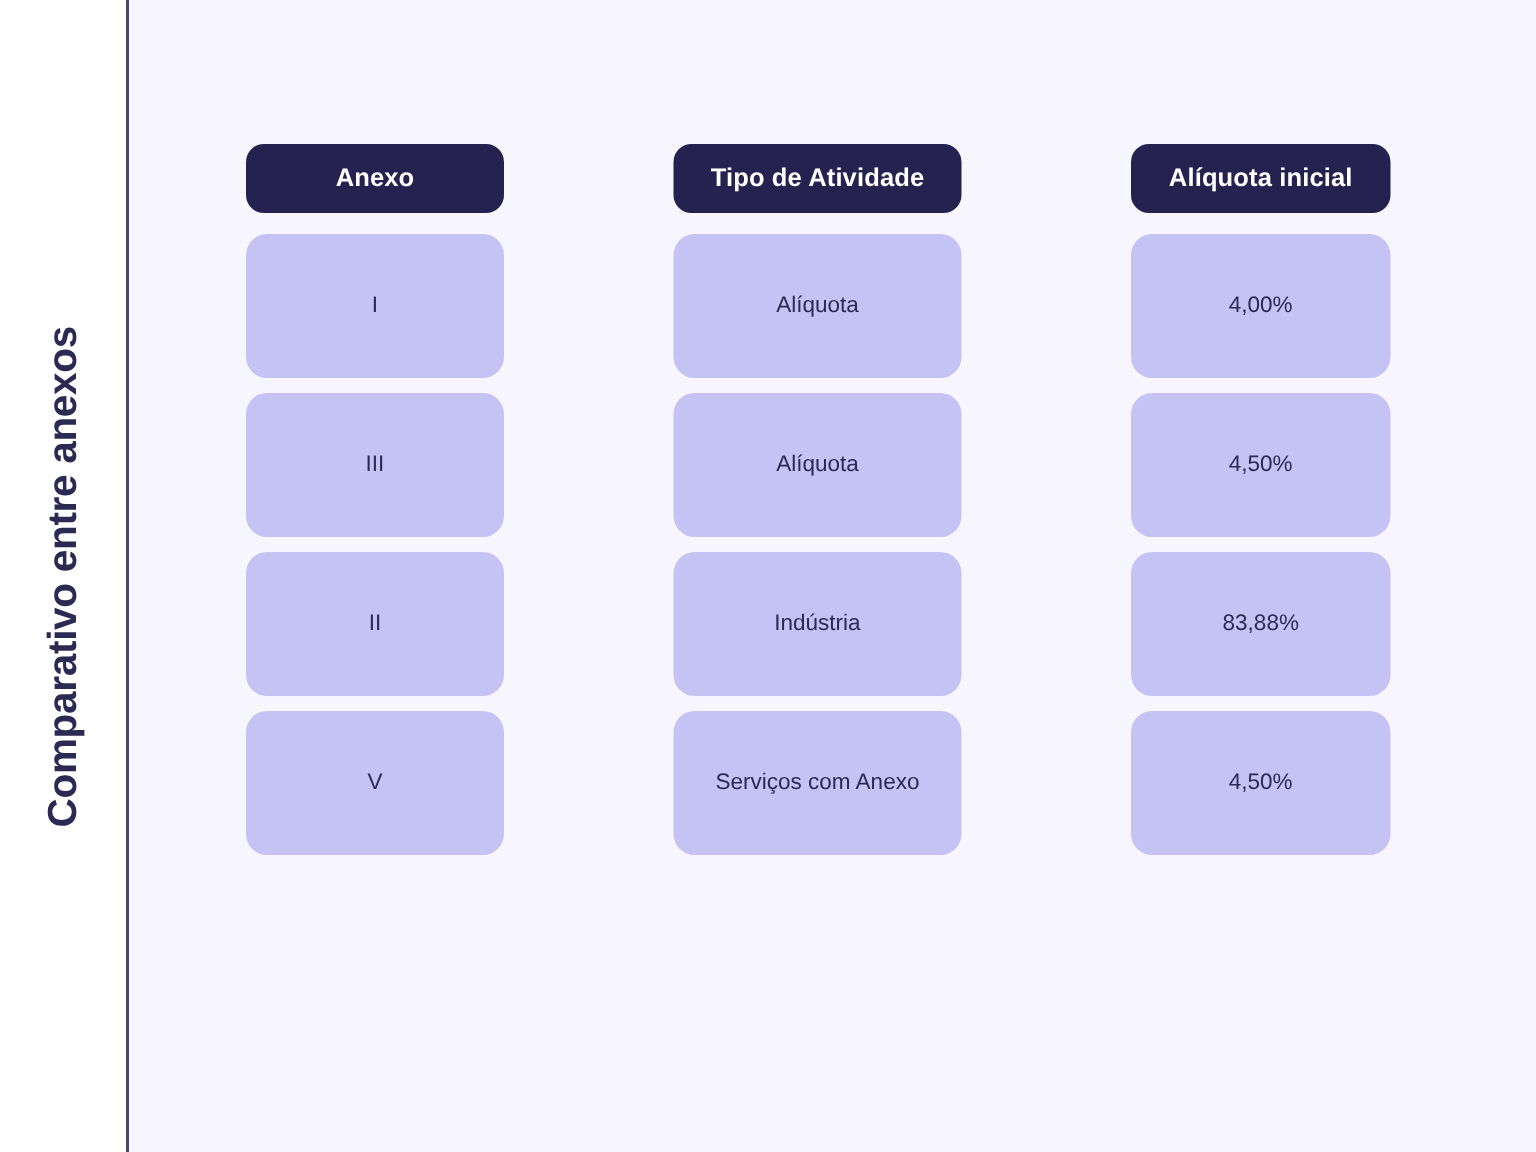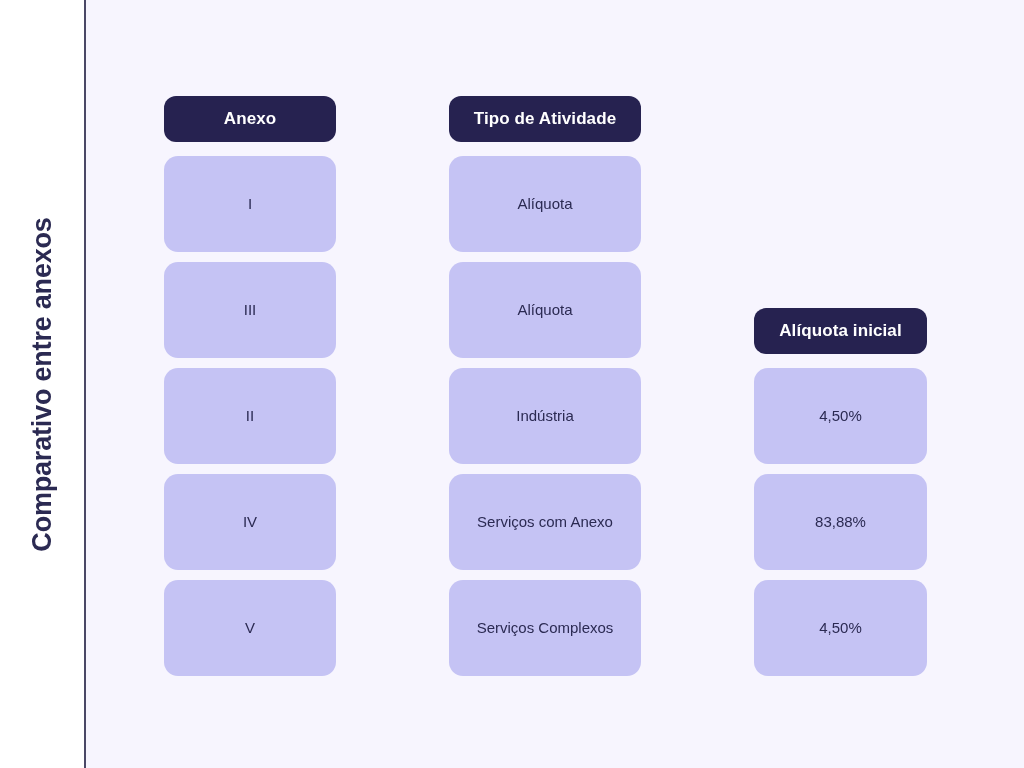--- a/index.html
+++ b/index.html
@@ -135,35 +135,34 @@
 
   <div class="canvas">
 
     <div class="table">
 
       <div class="column col-anexo">
         <div class="header-cell">Anexo</div>
         <div class="data-cell roman">I</div>
         <div class="data-cell roman">III</div>
         <div class="data-cell roman">II</div>
-        <div class="data-cell roman">IV</div>
         <div class="data-cell roman">V</div>
       </div>
 
       <div class="column col-atividade">
         <div class="header-cell">Tipo de Atividade</div>
         <div class="data-cell">Alíquota</div>
         <div class="data-cell">Alíquota</div>
         <div class="data-cell">Indústria</div>
         <div class="data-cell">Serviços com Anexo</div>
-        <div class="data-cell">Serviços Complexos</div>
       </div>
 
       <div class="column col-aliquota">
         <div class="header-cell">Alíquota inicial</div>
+        <div class="data-cell">4,00%</div>
         <div class="data-cell">4,50%</div>
         <div class="data-cell">83,88%</div>
         <div class="data-cell">4,50%</div>
       </div>
 
     </div>
   </div>
 </div>
 
 </body></html>

